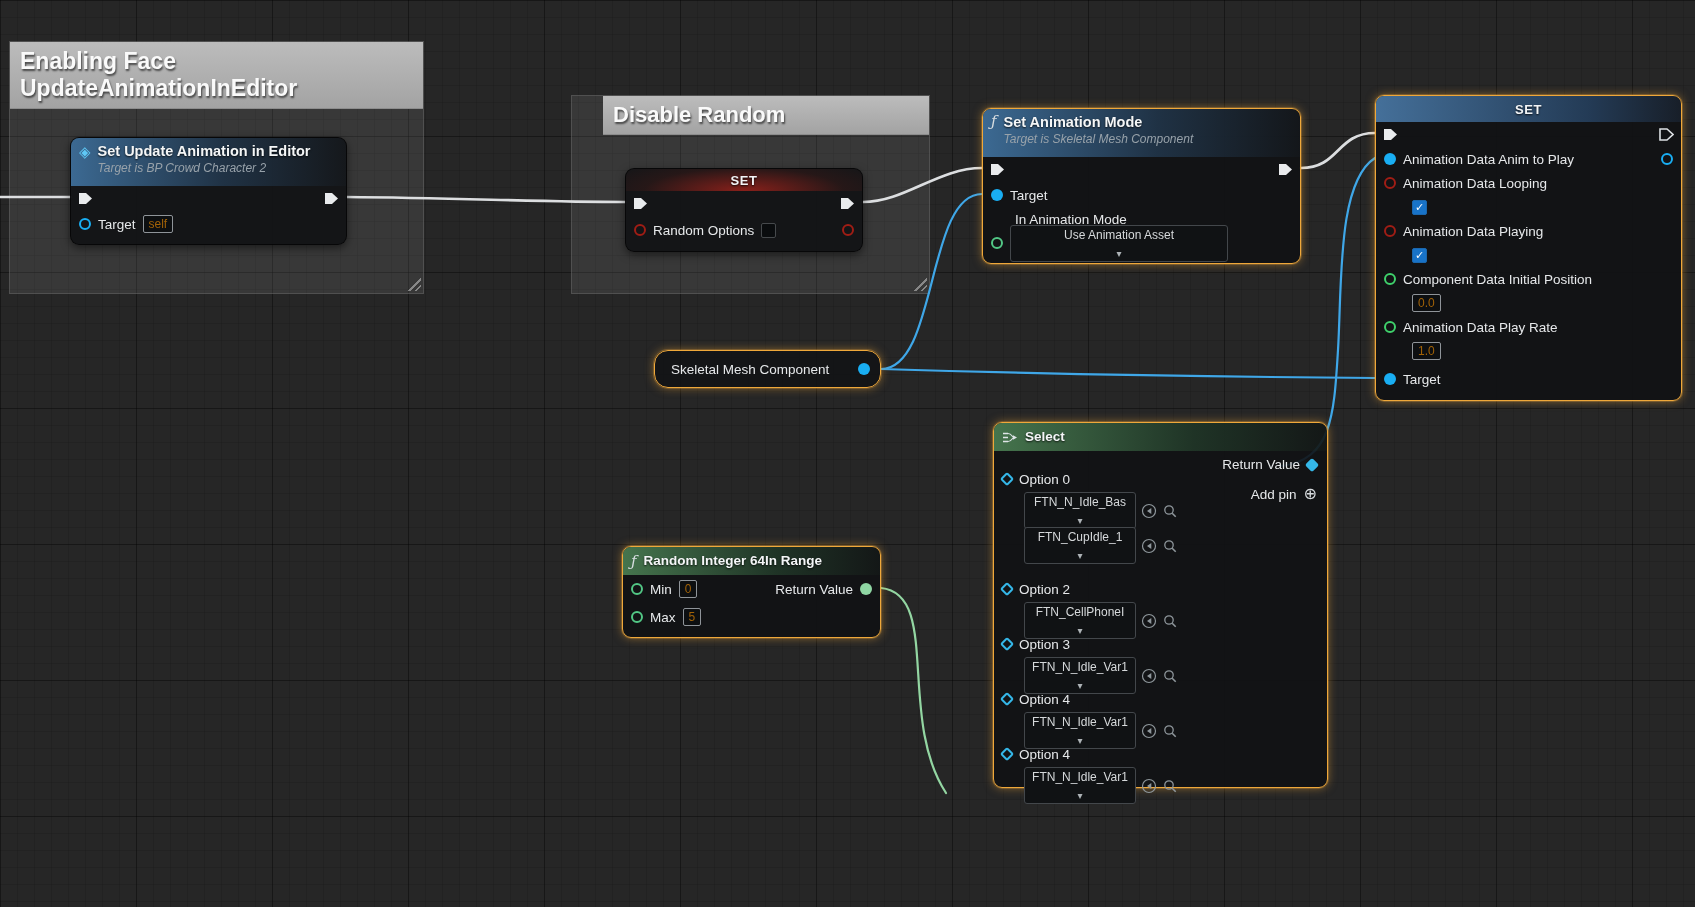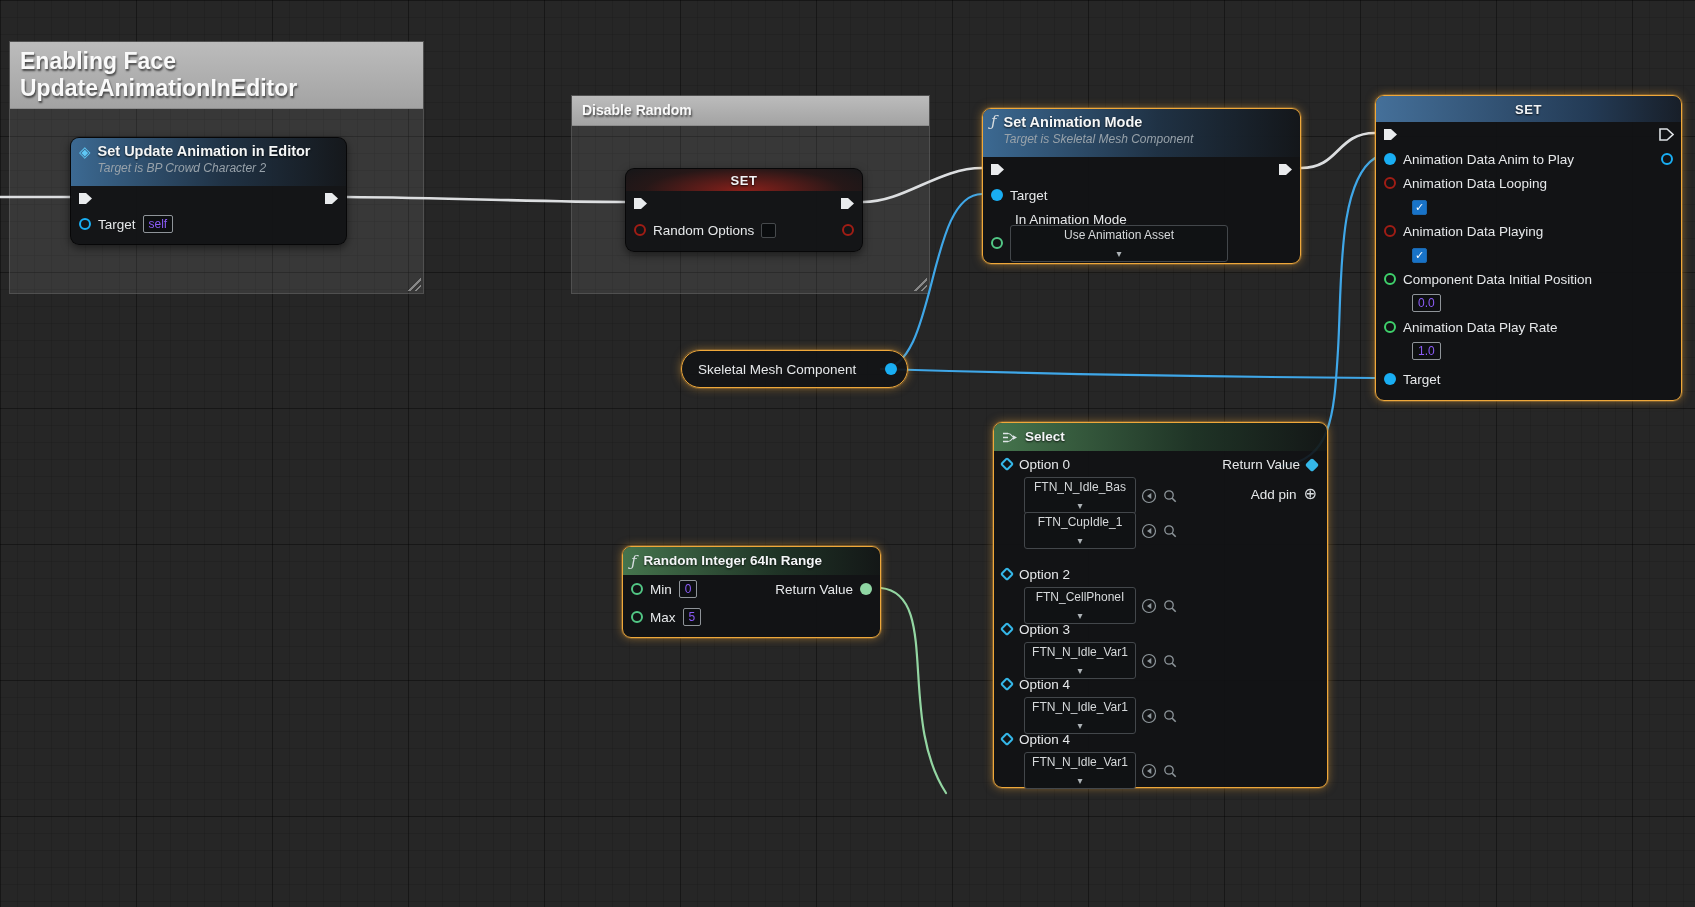--- a/index.html
+++ b/index.html
@@ -59,21 +59,21 @@
   .ring.red{border:2.5px solid #a01d15;}
   .ring.green{border:2.5px solid #3fd16b;}
   .ring.int{border:2.5px solid #52c785;}
   .dot.int{background:#8fd6a3;}
   .diamond{width:10px;height:10px;transform:rotate(45deg);border:2px solid #35b7e8;border-radius:2px;flex:none;box-sizing:border-box;}
   .diamond.filled{background:#35b7e8;}
   .exec{flex:none;}
   .exec polygon{fill:#e9ebed;}
   .exec.hollow polygon{fill:none;stroke:#dde1e4;stroke-width:1.6px;}
   
-  .valbox{background:#0d0f11;border:1px solid #8f9499;border-radius:2px;padding:0 5px;font-size:12px;color:#8b5cf6;line-height:16px;white-space:nowrap;}
+  .valbox{background:#0d0f11;border:1px solid #8f9499;border-radius:2px;padding:0 5px;font-size:12px;color:#a16207;line-height:16px;white-space:nowrap;}
   .checkbox{width:15px;height:15px;background:#0a0c0e;border:1px solid #46494c;border-radius:2px;display:flex;align-items:center;justify-content:center;box-sizing:border-box;}
   .checkbox .chk{display:none;color:#fff;font-size:11px;font-weight:bold;line-height:1;}
   .checkbox.checked{background:#1873c8;border-color:#1b67ad;}
   .checkbox.checked .chk{display:block;}
   .dd{display:flex;align-items:center;justify-content:space-between;gap:6px;background:#101214;border:1px solid #43474b;border-radius:3px;padding:2px 7px;color:#d6d9db;font-size:12px;box-sizing:border-box;flex-direction:column;}
   .dd .ddval{overflow:hidden;white-space:nowrap;text-overflow:clip;}
   .dd .chev{color:#aeb3b7;font-size:10px;flex:none;}
   .dd.big{width:218px;}
   .dd.small{width:112px;}
   .icobtn{flex:none;}
@@ -86,35 +86,35 @@
   .subrow{padding-left:36px;display:flex;align-items:center;height:26px;box-sizing:border-box;}
   .bs-label{height:22px;}
   
   .pillnode{position:absolute;z-index:3;display:flex;align-items:center;justify-content:space-between;gap:8px;
     background:rgba(18,20,22,0.92);border-radius:19px;padding:0 10px 0 16px;box-sizing:border-box;color:#eef1f3;}
   .pillnode.selected{border:1.6px solid #efa83a;box-shadow:0 0 0 1px rgba(239,168,58,0.25),0 0 10px rgba(239,168,58,0.5);}
   
   .rel{position:relative;margin-left:47px;}
   .rightcol{position:absolute;right:10px;top:34px;display:flex;flex-direction:column;align-items:flex-end;gap:14px;z-index:4;}
   .addicon{color:#d6dadd;font-size:16px;line-height:1;}
-  .optgroup{height:55px;box-sizing:border-box;padding-top:3px;}
+  .optgroup{height:55px;box-sizing:border-box;padding-top:18px;}
   .ddline{display:flex;align-items:center;gap:5px;padding-left:30px;margin-top:3px;}
 </style>
 </head>
 <body>
 
 <div class="canvas">
 
   <div class="comment" style="left:9px;top:41px;width:413px;height:251px;">
     <div class="comment-header">Enabling Face UpdateAnimationInEditor</div>
     <div class="comment-grip"></div>
   </div>
 
   <div class="comment" style="left:571px;top:95px;width:357px;height:197px;">
-    <div class="comment-header" style="font-size:14px;">Disable Random</div>
+    <div class="comment-header" style="font-size:22px;margin-left:31px;">Disable Random</div>
     <div class="comment-grip"></div>
   </div>
 
   <svg class="wires" width="1695" height="907">
     <path class="exec" d="M0,197 L70,197" stroke="#e6e8ea"></path>
     <path class="exec" d="M347,197 C460,198 540,202 625,202" stroke="#e6e8ea"></path>
     <path class="exec" d="M863,202 C905,202 938,168 982,168" stroke="#e6e8ea"></path>
     <path class="exec" d="M1301,168 C1340,168 1336,133 1375,133" stroke="#e6e8ea"></path>
     <path d="M881,369 C938,369 926,194 982,194" stroke="#3fa7e8"></path>
     <path d="M881,369 C1050,374 1240,377 1375,378" stroke="#3fa7e8"></path>
@@ -249,21 +249,21 @@
     </div>
     <div class="subrow">
       <span class="valbox">1.0</span>
     </div>
     <div class="row h30row">
       <span class="pin dot cyan"></span>
       <span class="plabel">Target</span>
     </div>
   </div>
 
-  <div class="pillnode selected" style="left:681px;top:350px;width:227px;height:38px;">
+  <div class="pillnode selected" style="left:654px;top:350px;width:227px;height:38px;border-radius:14px;">
     <span class="plabel">Skeletal Mesh Component</span>
     <span class="pin dot cyan"></span>
   </div>
 
   <div class="node selected" style="left:622px;top:546px;width:259px;">
     <div class="nhead green h28">
       <span class="ficon">ƒ</span>
       <span class="ntitle" style="font-size:13.5px;">Random Integer 64In Range</span>
     </div>
     <div class="row between h28row">

